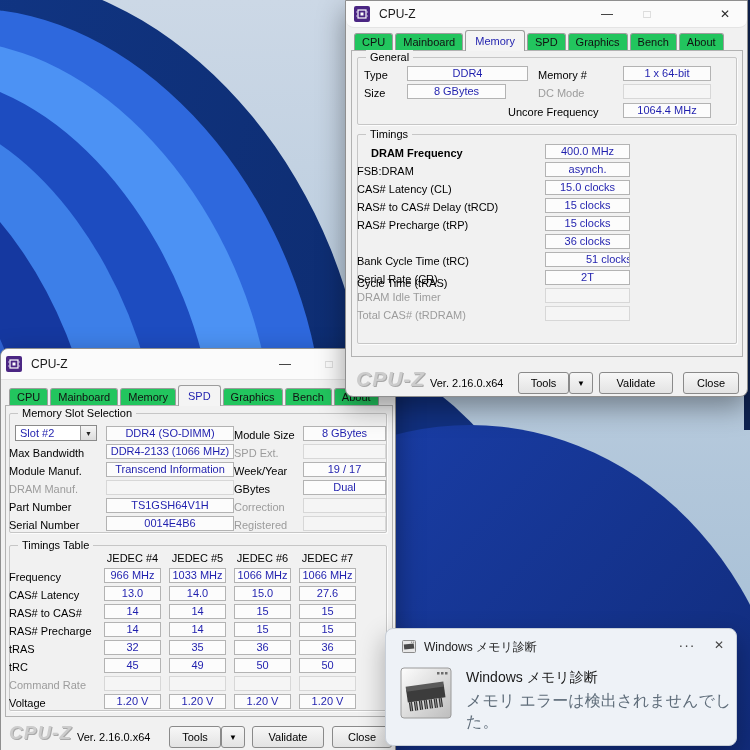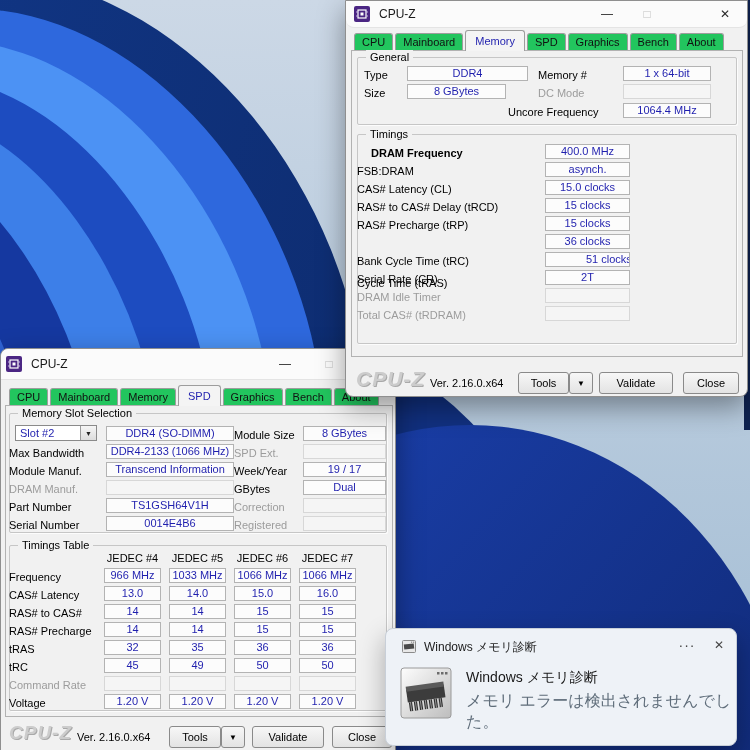--- a/index.html
+++ b/index.html
@@ -297,21 +297,21 @@
     <div class="vbox tcell c1">966 MHz</div>
     <div class="vbox tcell c2">1033 MHz</div>
     <div class="vbox tcell c3">1066 MHz</div>
     <div class="vbox tcell c4">1066 MHz</div>
   </div>
   <div class="rowwrap" style="top:237px">
     <div class="lbl" style="left:8px; top:2px; width:90px;">CAS# Latency</div>
     <div class="vbox tcell c1">13.0</div>
     <div class="vbox tcell c2">14.0</div>
     <div class="vbox tcell c3">15.0</div>
-    <div class="vbox tcell c4">16.0</div>
+    <div class="vbox tcell c4">27.6</div>
   </div>
   <div class="rowwrap" style="top:255px">
     <div class="lbl" style="left:8px; top:2px; width:90px;">RAS# to CAS#</div>
     <div class="vbox tcell c1">14</div>
     <div class="vbox tcell c2">14</div>
     <div class="vbox tcell c3">15</div>
     <div class="vbox tcell c4">15</div>
   </div>
   <div class="rowwrap" style="top:273px">
     <div class="lbl" style="left:8px; top:2px; width:90px;">RAS# Precharge</div>

